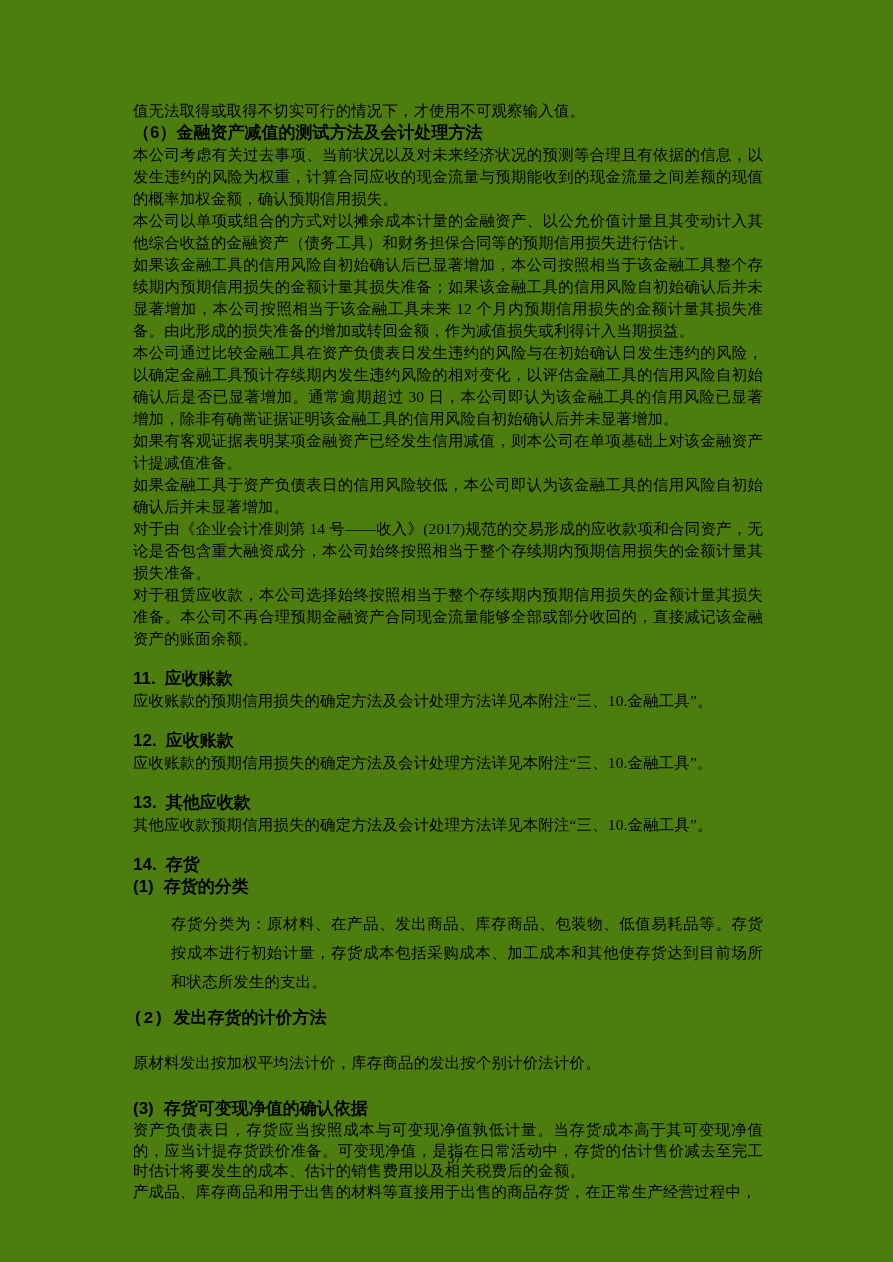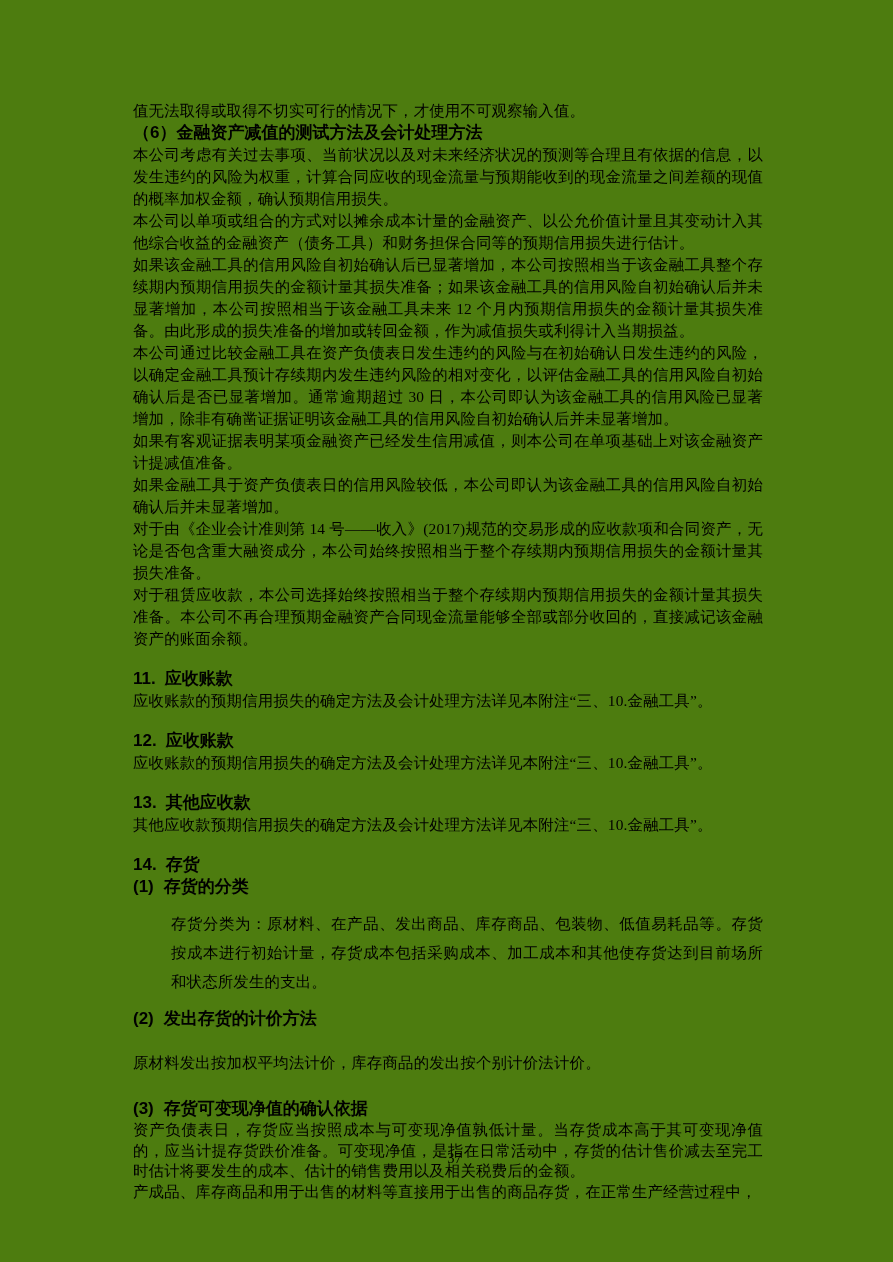--- a/index.html
+++ b/index.html
@@ -30,21 +30,21 @@
     margin: 0;
     font-family: "Liberation Sans", "DejaVu Sans", sans-serif;
     font-weight: bold;
     font-size: 17px;
     line-height: 22px;
   }
   .sec { margin-top: 18px; }
   .sec-title { margin-left: 9px; }
   .sub-title { margin-left: 10px; }
   .loose { line-height: 29px; margin-top: 11px; margin-left: 38px; }
-  .sub-h2 { margin-top: 12px; }
+  .sub-h2 { margin-top: 12px; font-family: Liberation Mono, monospace; }
   .body-after-h2 { margin-top: 22px; }
   .sub-h3 { margin-top: 24px; }
   .dense { line-height: 20.5px; }
   .pageno {
     position: absolute;
     top: 1150px;
     left: 0;
     right: 0;
     text-align: center;
     font-size: 14.5px;

